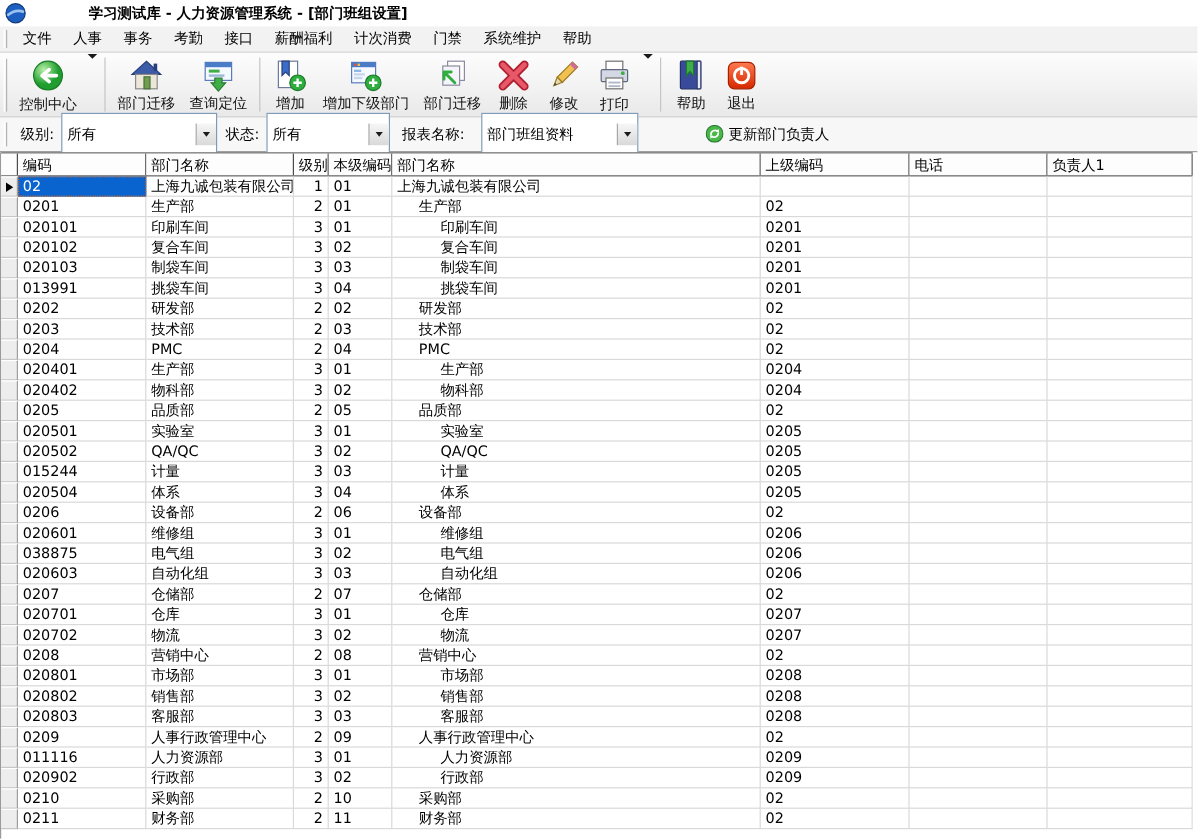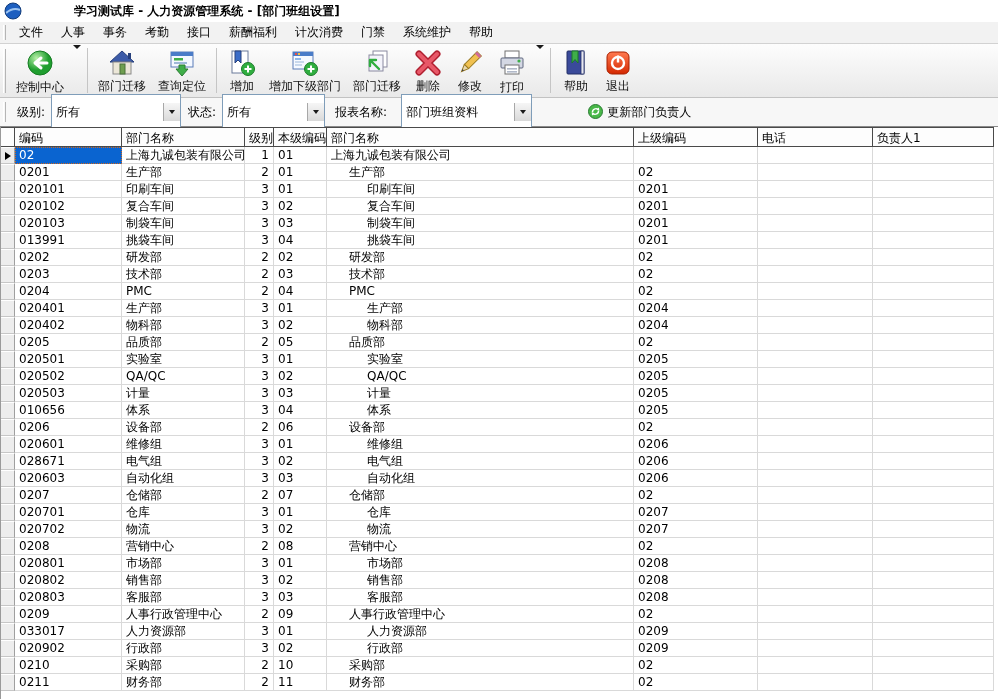--- a/index.html
+++ b/index.html
@@ -451,32 +451,32 @@
           <div class="cell">QA/QC</div>
           <div class="cell num">3</div>
           <div class="cell">02</div>
           <div class="cell" style="padding-left: 40px;">QA/QC</div>
           <div class="cell">0205</div>
           <div class="cell"></div>
           <div class="cell"></div>
         </div>
         <div class="grid-row">
           <div class="selcell"></div>
-          <div class="cell">020503</div>
+          <div class="cell">015244</div>
           <div class="cell">计量</div>
           <div class="cell num">3</div>
           <div class="cell">03</div>
           <div class="cell" style="padding-left: 40px;">计量</div>
           <div class="cell">0205</div>
           <div class="cell"></div>
           <div class="cell"></div>
         </div>
         <div class="grid-row">
           <div class="selcell"></div>
-          <div class="cell">010656</div>
+          <div class="cell">020504</div>
           <div class="cell">体系</div>
           <div class="cell num">3</div>
           <div class="cell">04</div>
           <div class="cell" style="padding-left: 40px;">体系</div>
           <div class="cell">0205</div>
           <div class="cell"></div>
           <div class="cell"></div>
         </div>
         <div class="grid-row">
           <div class="selcell"></div>
@@ -495,21 +495,21 @@
           <div class="cell">维修组</div>
           <div class="cell num">3</div>
           <div class="cell">01</div>
           <div class="cell" style="padding-left: 40px;">维修组</div>
           <div class="cell">0206</div>
           <div class="cell"></div>
           <div class="cell"></div>
         </div>
         <div class="grid-row">
           <div class="selcell"></div>
-          <div class="cell">028671</div>
+          <div class="cell">038875</div>
           <div class="cell">电气组</div>
           <div class="cell num">3</div>
           <div class="cell">02</div>
           <div class="cell" style="padding-left: 40px;">电气组</div>
           <div class="cell">0206</div>
           <div class="cell"></div>
           <div class="cell"></div>
         </div>
         <div class="grid-row">
           <div class="selcell"></div>
@@ -605,21 +605,21 @@
           <div class="cell">人事行政管理中心</div>
           <div class="cell num">2</div>
           <div class="cell">09</div>
           <div class="cell" style="padding-left: 22px;">人事行政管理中心</div>
           <div class="cell">02</div>
           <div class="cell"></div>
           <div class="cell"></div>
         </div>
         <div class="grid-row">
           <div class="selcell"></div>
-          <div class="cell">033017</div>
+          <div class="cell">011116</div>
           <div class="cell">人力资源部</div>
           <div class="cell num">3</div>
           <div class="cell">01</div>
           <div class="cell" style="padding-left: 40px;">人力资源部</div>
           <div class="cell">0209</div>
           <div class="cell"></div>
           <div class="cell"></div>
         </div>
         <div class="grid-row">
           <div class="selcell"></div>

